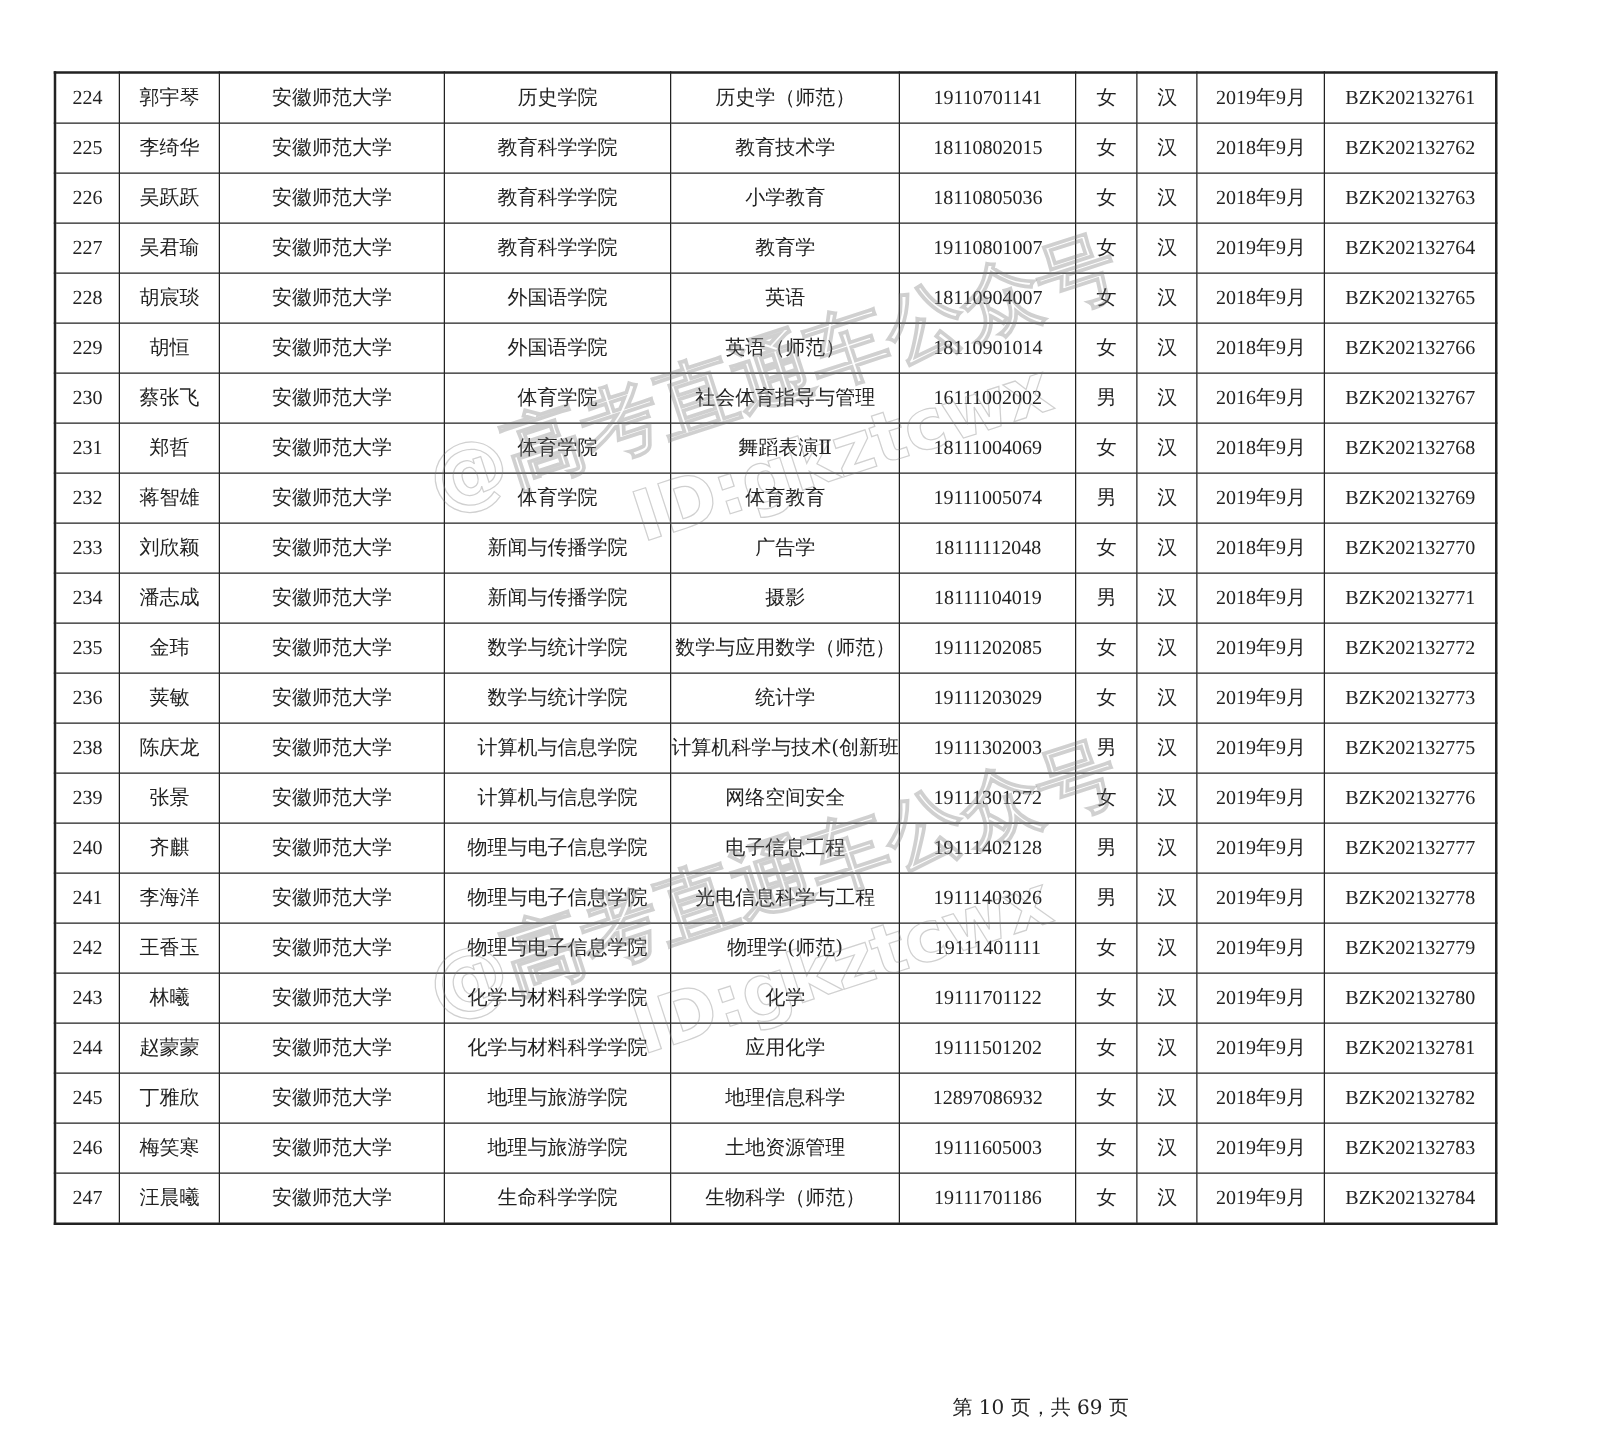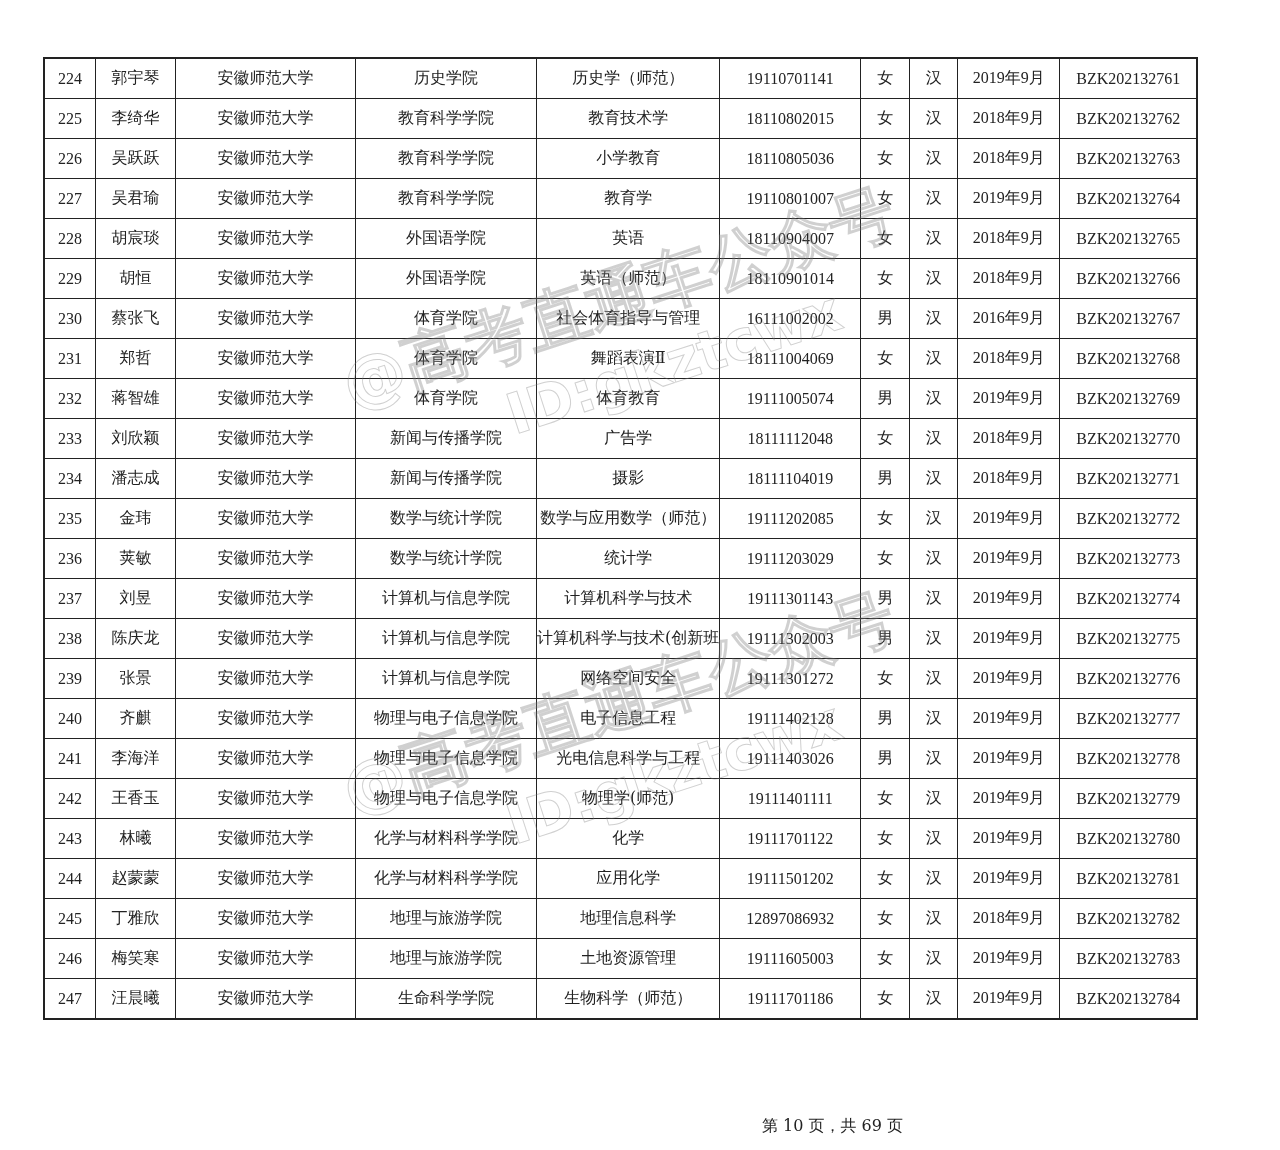--- a/index.html
+++ b/index.html
@@ -197,32 +197,20 @@
     <td class="c-school">安徽师范大学</td>
     <td class="c-college">数学与统计学院</td>
     <td class="c-major">统计学</td>
     <td class="c-sid">19111203029</td>
     <td class="c-gender">女</td>
     <td class="c-eth">汉</td>
     <td class="c-enroll">2019年9月</td>
     <td class="c-cert">BZK202132773</td>
   </tr>
 
-  <tr>
-    <td class="c-no">237</td>
-    <td class="c-name">刘昱</td>
-    <td class="c-school">安徽师范大学</td>
-    <td class="c-college">计算机与信息学院</td>
-    <td class="c-major">计算机科学与技术</td>
-    <td class="c-sid">19111301143</td>
-    <td class="c-gender">男</td>
-    <td class="c-eth">汉</td>
-    <td class="c-enroll">2019年9月</td>
-    <td class="c-cert">BZK202132774</td>
-  </tr>
 
   <tr>
     <td class="c-no">238</td>
     <td class="c-name">陈庆龙</td>
     <td class="c-school">安徽师范大学</td>
     <td class="c-college">计算机与信息学院</td>
     <td class="c-major">计算机科学与技术(创新班</td>
     <td class="c-sid">19111302003</td>
     <td class="c-gender">男</td>
     <td class="c-eth">汉</td>

